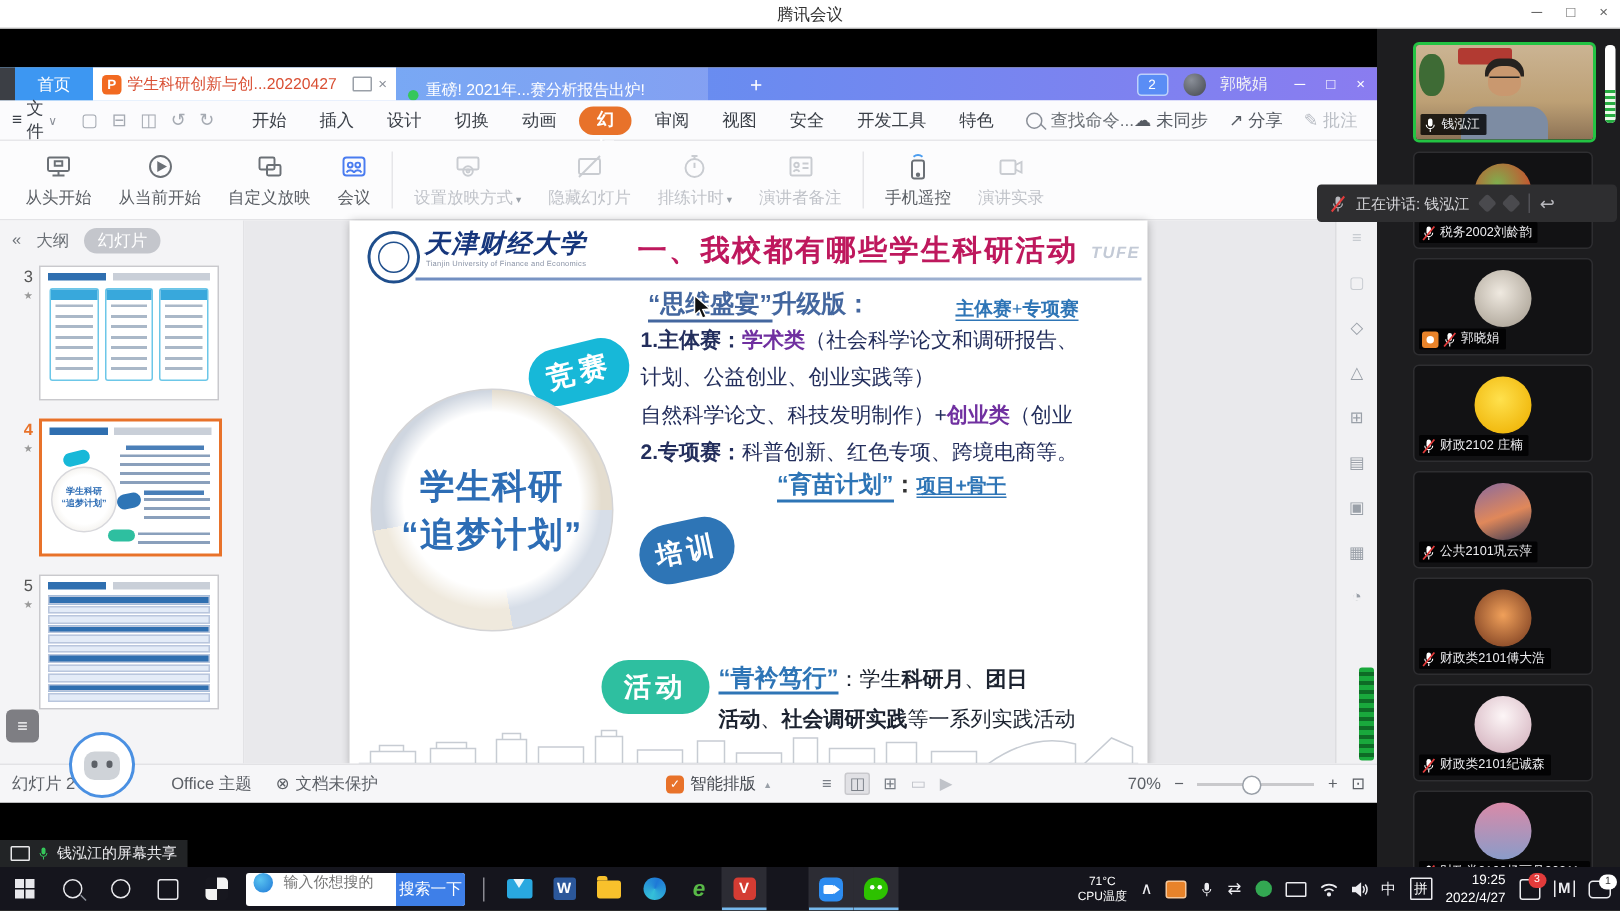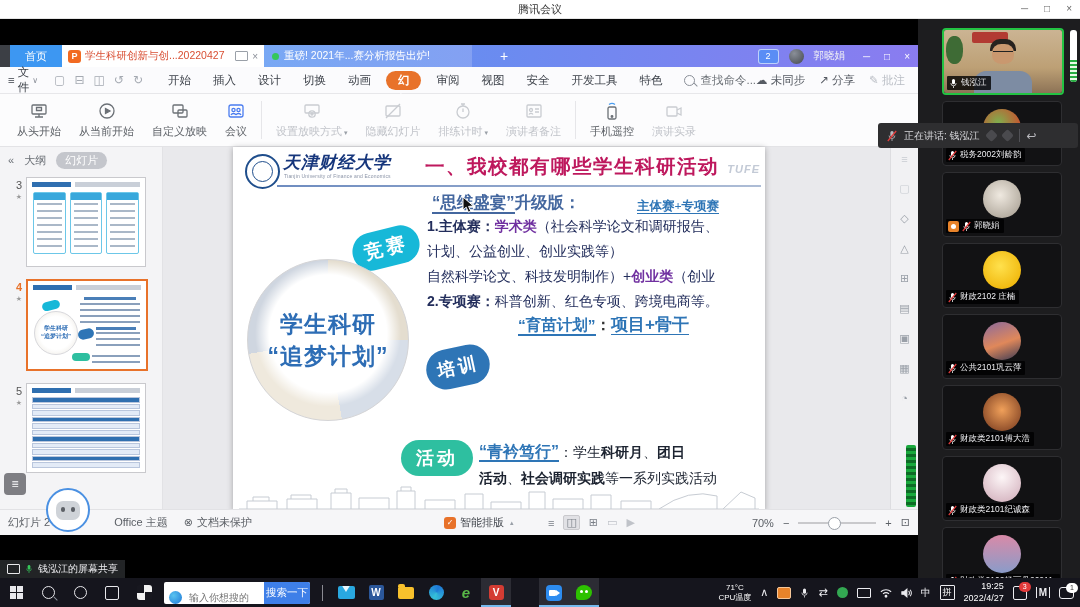--- a/index.html
+++ b/index.html
@@ -17,21 +17,21 @@
   
   .tabbar{height:22px;display:flex;align-items:stretch;background:linear-gradient(90deg,#4aa0f4 0%,#6b8bf0 55%,#8a7cf0 100%);font-size:11px;}
   .tab-edge{width:10px;background:#3c3f45;}
   .tab-home{width:52px;background:#3d97f2;color:#fff;display:flex;align-items:center;justify-content:center;}
   .tab-doc{width:190px;background:#fff;color:#d94f33;display:flex;align-items:center;gap:4px;padding:0 6px;}
   .plogo{width:13px;height:13px;border-radius:3px;background:#f26a21;color:#fff;font-size:9px;font-weight:bold;
     display:flex;align-items:center;justify-content:center;flex:none;}
   .tab-doc .ttl{flex:1;white-space:nowrap;overflow:hidden;font-size:10.5px;}
   .mini-mon{width:11px;height:8px;border:1px solid #9aa0a8;border-radius:1px;flex:none;}
   .tab-doc .x{color:#8a8f98;font-size:10px;}
-  .tab-other{width:192px;background:rgba(255,255,255,.18);color:#fff;display:flex;align-items:center;gap:5px;padding:0 8px;font-size:10.5px;white-space:nowrap;overflow:hidden;}
+  .tab-other{width:192px;background:rgba(255,255,255,.18);color:#fff;display:flex;align-items:flex-end;gap:5px;padding:0 8px;font-size:10.5px;white-space:nowrap;overflow:hidden;}
   .gdot{width:7px;height:7px;border-radius:50%;background:#35c75a;flex:none;}
   .tab-plus{color:#fff;font-size:14px;display:flex;align-items:center;margin-left:28px;}
   .tab-right{margin-left:auto;display:flex;align-items:center;gap:10px;padding-right:8px;color:#fff;}
   .acct-badge{min-width:15px;height:13px;background:#5a8df5;border:1px solid rgba(255,255,255,.6);border-radius:3px;
     color:#fff;font-size:9px;display:flex;align-items:center;justify-content:center;padding:0 2px;}
   .acct-av{width:15px;height:15px;border-radius:50%;background:radial-gradient(circle at 35% 30%,#8a8f98,#43474e);}
   .acct-name{font-size:10.5px;color:#f2f2f5;}
   .tab-wc{display:flex;gap:14px;font-size:10px;margin-left:8px;}
   
   .menubar{height:26px;background:#fbfbfd;border-bottom:1px solid #e7e7ea;display:flex;align-items:center;
@@ -110,21 +110,21 @@
   .sl-p1{position:absolute;left:194px;top:67px;width:336px;font-size:14px;line-height:25px;color:#232e5c;}
   .sl-p1 .b{font-weight:bold;}
   .hl{color:#7030a0;font-weight:bold;}
   .sl-circle{position:absolute;left:14px;top:112px;width:160px;height:160px;border-radius:50%;
     background:radial-gradient(circle at 50% 46%,#fff 0 50%,rgba(255,255,255,0) 62%),
     conic-gradient(#e4ddcf 0 90deg,#d7dee8 0 170deg,#efe9dd 0 260deg,#cfd6e0 0 360deg);
     border:1px solid #d4d4d6;display:flex;flex-direction:column;align-items:center;justify-content:center;
     font-size:23px;font-weight:bold;color:#2d6db5;letter-spacing:1px;line-height:1.4;}
   .sl-h2{position:absolute;left:285px;top:166px;font-size:15.5px;font-weight:bold;white-space:nowrap;color:#2e75b6;}
   .sl-h2 .colon{color:#333;}
-  .sl-h2 .tag{font-size:17px;border-bottom:1.5px solid #2e75b6;}
+  .sl-h2 .tag{font-size:13px;border-bottom:1.5px solid #2e75b6;text-decoration:underline;}
   .sl-p3{position:absolute;left:286px;top:190px;width:246px;font-size:14px;line-height:24px;color:#232e5c;}
   .sl-p3 .b{font-weight:bold;}
   .sl-s3{position:absolute;left:246px;top:292px;width:290px;font-size:14px;line-height:26px;color:#1c2330;}
   .sl-s3 .hd{font-size:16px;font-weight:bold;color:#2e75b6;border-bottom:2px solid #2e75b6;}
   .sl-s3 .b{font-weight:bold;}
   .sl-sky{position:absolute;left:6px;bottom:1px;width:520px;height:26px;}
   
   .rail{width:27px;background:#f1f1f3;border-left:1px solid #dddde0;display:flex;flex-direction:column;align-items:center;
     padding-top:6px;gap:17px;font-size:11px;color:#9aa0a8;}
   .rail .faint{color:#c8ccd1;}
@@ -190,21 +190,21 @@
   .cursor{position:absolute;left:462px;top:196px;z-index:70;}
   
   .taskbar{position:absolute;left:0;top:578px;width:1080px;height:29px;background:#15151d;display:flex;align-items:center;z-index:60;}
   .tb-left{display:flex;align-items:center;gap:0;}
   .tb-ic{width:32px;height:29px;display:flex;align-items:center;justify-content:center;color:#e8e8ec;}
   .winflag{display:grid;grid-template-columns:6px 6px;grid-template-rows:6px 6px;gap:1px;}
   .winflag i{background:#e8e8ec;display:block;}
   .ring{width:11px;height:11px;border:1.4px solid #e8e8ec;border-radius:50%;}
   .taskview{width:12px;height:12px;border:1.4px solid #e8e8ec;border-radius:2px;}
   .pinwheel{width:15px;height:15px;border-radius:3px;background:conic-gradient(#f2f2f2 0 90deg,#17171f 90deg 180deg,#f2f2f2 180deg 270deg,#17171f 270deg);}
-  .tb-search{display:flex;align-items:flex-end;width:146px;height:22px;background:#fff;border-radius:2px;overflow:hidden;margin:0 4px;}
+  .tb-search{display:flex;align-items:flex-start;width:146px;height:22px;background:#fff;border-radius:2px;overflow:hidden;margin:0 4px;}
   .tb-se{width:13px;height:13px;border-radius:50%;background:radial-gradient(circle at 35% 35%,#59c3f0,#1e78d7);margin:0 5px;flex:none;}
   .tb-input{flex:1;min-width:10px;border:0;outline:none;font-size:10px;color:#555;font-family:inherit;}
   .tb-sbtn{width:46px;height:22px;background:#3e7fe8;color:#fff;font-size:10.5px;display:flex;align-items:center;justify-content:center;flex:none;}
   .tb-vsep{width:1px;height:16px;background:#8a8a92;margin:0 8px;}
   .appic{width:30px;height:29px;display:flex;align-items:center;justify-content:center;position:relative;}
   .appic.active{background:rgba(255,255,255,.10);box-shadow:inset 0 -2px 0 #76b9ed;}
   .ic-mail{width:17px;height:13px;border-radius:2px;background:#29a8e0;position:relative;overflow:hidden;}
   .ic-mail:before{content:"";position:absolute;left:1px;top:-6px;width:15px;height:12px;background:#fff;transform:rotate(0deg);
     clip-path:polygon(0 0,100% 0,50% 100%);opacity:.9;}
   .ic-word{width:15px;height:15px;background:#2b579a;color:#fff;font-size:10px;font-weight:bold;border-radius:2px;

